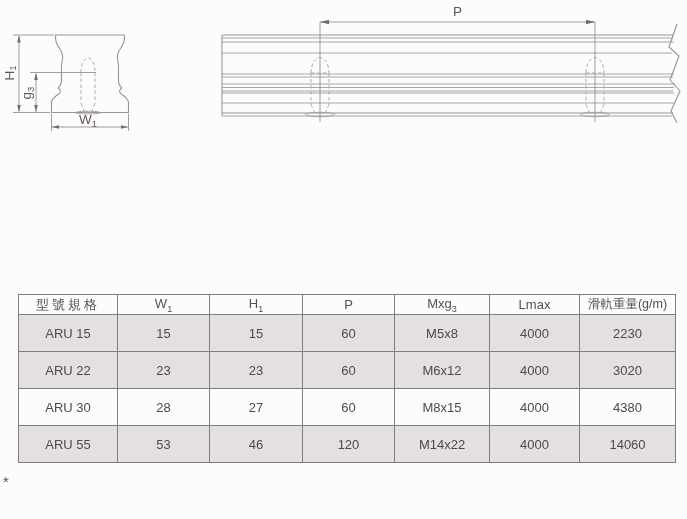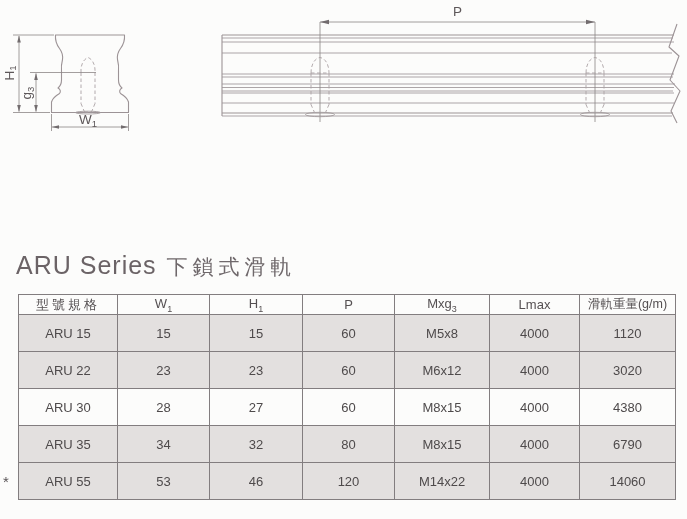--- a/index.html
+++ b/index.html
@@ -151,21 +151,20 @@
     </g>
 
     <g>
       <line class="dim" x1="110" y1="22" x2="385" y2="22"></line>
       <polygon class="arrow" points="110,22 119,19.8 119,24.2"></polygon>
       <polygon class="arrow" points="385,22 376,19.8 376,24.2"></polygon>
       <text class="dimtext" x="247.5" y="16" text-anchor="middle">P</text>
     </g>
   </svg>
 
-  <h1 class="title"><span class="en">ARU Series</span><span class="zh">下鎖式滑軌</span></h1>
 
   <table class="spec-table">
     <colgroup>
       <col style="width:99px">
         <col style="width:92px">
         <col style="width:93px">
         <col style="width:92px">
       <col style="width:95px">
         <col style="width:90px">
         <col style="width:96px">
@@ -182,50 +181,41 @@
       </tr>
     </thead>
     <tbody>
       <tr class="shade">
         <td>ARU 15</td>
         <td>15</td>
         <td>15</td>
         <td>60</td>
         <td>M5x8</td>
         <td>4000</td>
-        <td>1120</td>
+        <td>2230</td>
       </tr>
       <tr class="shade">
         <td>ARU 22</td>
         <td>23</td>
         <td>23</td>
         <td>60</td>
         <td>M6x12</td>
         <td>4000</td>
         <td>3020</td>
       </tr>
       <tr>
         <td>ARU 30</td>
         <td>28</td>
         <td>27</td>
         <td>60</td>
         <td>M8x15</td>
         <td>4000</td>
         <td>4380</td>
       </tr>
       <tr class="shade">
-        <td>ARU 35</td>
-        <td>34</td>
-        <td>32</td>
-        <td>80</td>
-        <td>M8x15</td>
-        <td>4000</td>
-        <td>6790</td>
-      </tr>
-      <tr class="shade">
         <td>ARU 55</td>
         <td>53</td>
         <td>46</td>
         <td>120</td>
         <td>M14x22</td>
         <td>4000</td>
         <td>14060</td>
       </tr>
     </tbody>
   </table>

